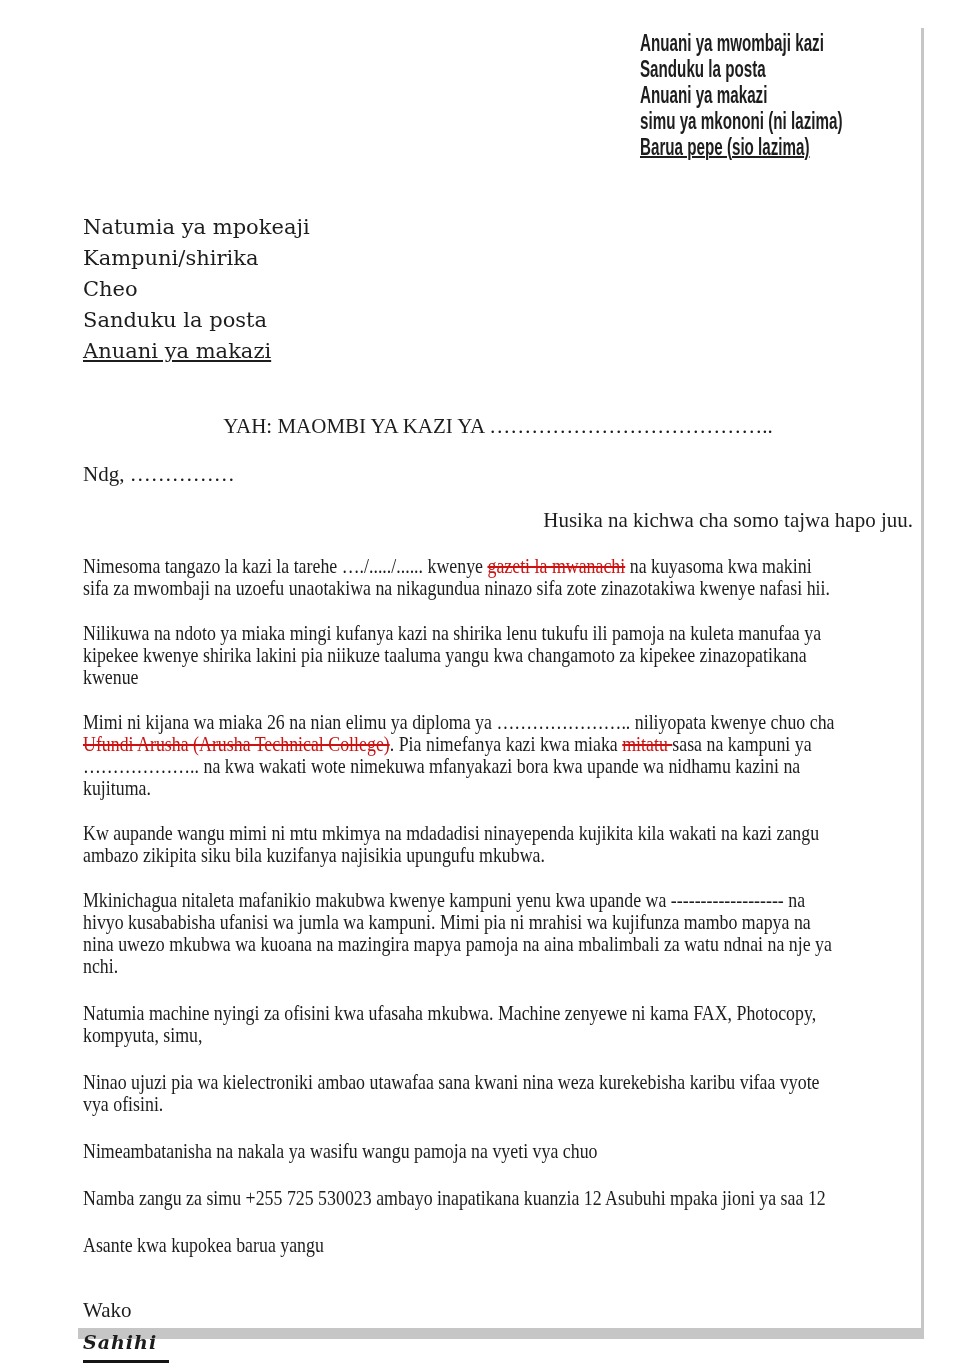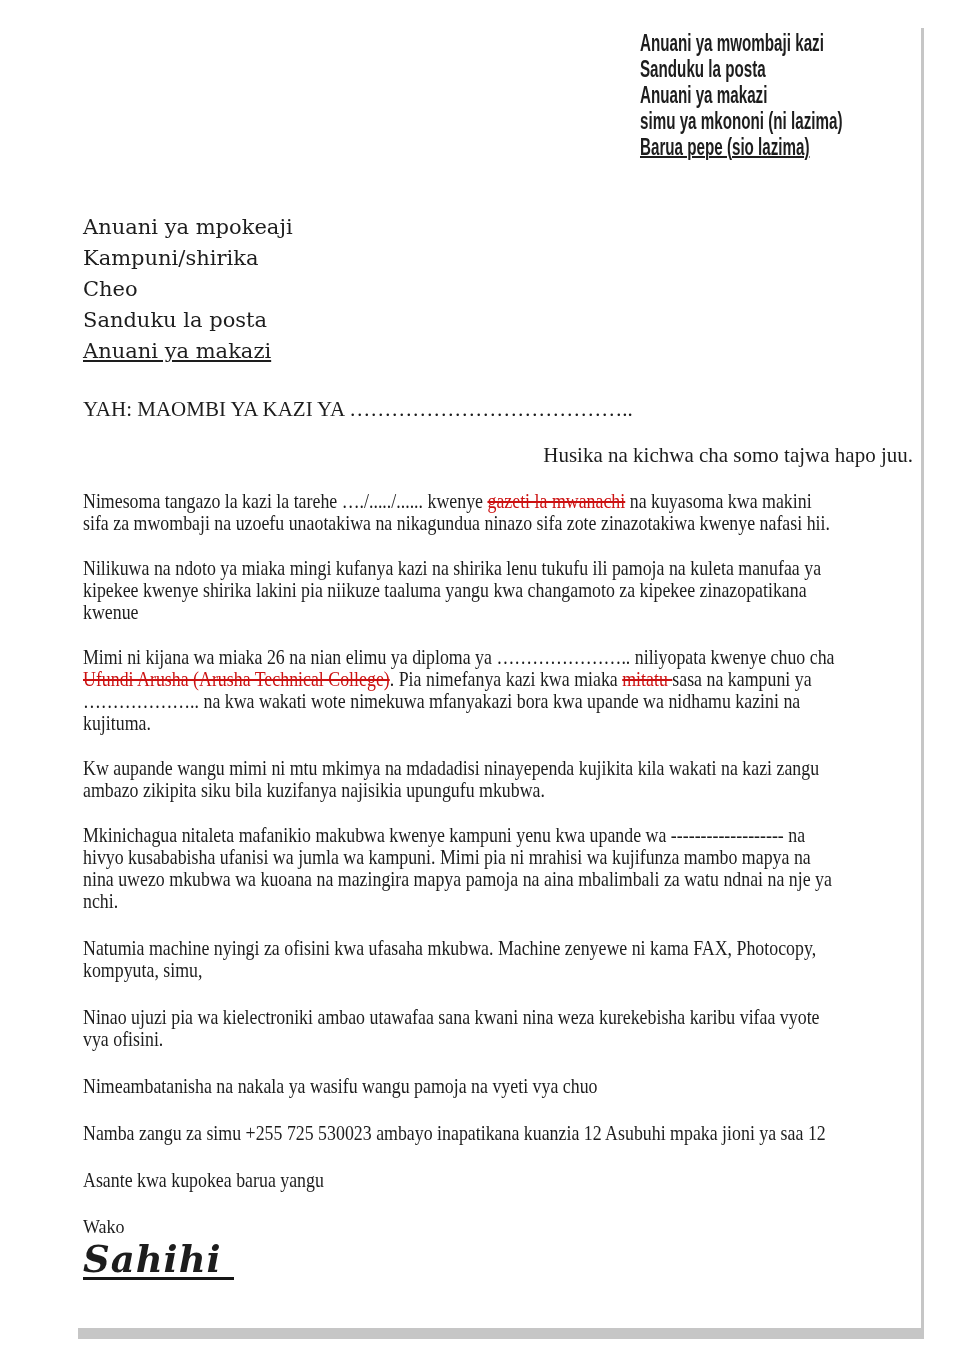--- a/index.html
+++ b/index.html
@@ -23,43 +23,43 @@
 
   
   .letter { position:absolute; left:83px; top:212px; width:830px; }
 
   .recipient-line {
     font-family:"DejaVu Serif", serif; font-size:21px; line-height:31px;
   }
   .recipient-line.u { text-decoration:underline; }
 
   .line { font-size:21px; line-height:24px; }
-  .subject    { margin-top:30px; }
+  .subject    { margin-top:47px;text-align:center; }
   .salutation { margin-top:24px; }
   .reference  { margin-top:22px;text-align:right; }
 
   
   .para {
     margin-top:23px; font-size:21px; line-height:22px;
     white-space:pre-wrap; width:978px;
     transform:scaleX(0.85); transform-origin:0 0;
   }
   .para.gap-lg { margin-top:25px; }
   .strike {
     color:var(--strike,#cc1111);
     text-decoration:line-through;
     text-decoration-color:var(--strike,#cc1111);
     text-decoration-thickness:2px;
   }
 
-  .valediction { margin-top:25px; font-size:18px; line-height:22px; }
+  .valediction { margin-top:43px; font-size:21px; line-height:22px; }
   .signature {
     display:inline-block; margin-top:5px;
     font-family:"DejaVu Serif", serif; font-style:italic; font-weight:bold;
-    font-size:37px; line-height:32px; letter-spacing:1px;
+    font-size:19px; line-height:32px; letter-spacing:1px;
     border-bottom:3px solid #151515; padding:0 12px 2px 0;
   }
 </style>
 </head>
 <body>
 
 <div class="page" style="--text: #1d1d1d; --strike: #cc1111; --shadow: #c6c6c6; --page-bg: #ffffff;">
 
   <div class="shadow-right"></div>
   <div class="shadow-bottom"></div>
@@ -67,28 +67,29 @@
   <div class="sender-block">
       <div class="sender-line">Anuani ya mwombaji kazi</div>
       <div class="sender-line">Sanduku la posta</div>
       <div class="sender-line">Anuani ya makazi</div>
       <div class="sender-line">simu ya mkononi (ni lazima)</div>
       <div class="sender-line u">Barua pepe (sio lazima)</div>
     </div>
 
   <div class="letter">
     <div id="recipient-block">
-        <div class="recipient-line">Anuani ya mpokeaji</div>
+        <div class="recipient-line">Natumia ya mpokeaji</div>
         <div class="recipient-line">Kampuni/shirika</div>
         <div class="recipient-line">Cheo</div>
         <div class="recipient-line">Sanduku la posta</div>
         <div class="recipient-line u">Anuani ya makazi</div>
       </div>
 
     <div class="line subject">YAH: MAOMBI YA KAZI YA …………………………………..</div>
+    <div class="line salutation">Ndg, ……………</div>
     <div class="line reference">Husika na kichwa cha somo tajwa hapo juu.</div>
 
     <div id="paragraphs">
         <div class="para"><span>Nimesoma tangazo la kazi la tarehe …./...../...... kwenye </span><span class="strike">gazeti la mwanachi</span><span> na kuyasoma kwa makini
 sifa za mwombaji na uzoefu unaotakiwa na nikagundua ninazo sifa zote zinazotakiwa kwenye nafasi hii.</span></div>
         <div class="para"><span>Nilikuwa na ndoto ya miaka mingi kufanya kazi na shirika lenu tukufu ili pamoja na kuleta manufaa ya
 kipekee kwenye shirika lakini pia niikuze taaluma yangu kwa changamoto za kipekee zinazopatikana
 kwenue</span></div>
         <div class="para"><span>Mimi ni kijana wa miaka 26 na nian elimu ya diploma ya ………………….. niliyopata kwenye chuo cha
 </span><span class="strike">Ufundi Arusha (Arusha Technical College)</span><span>. Pia nimefanya kazi kwa miaka </span><span class="strike">mitatu </span><span>sasa na kampuni ya

